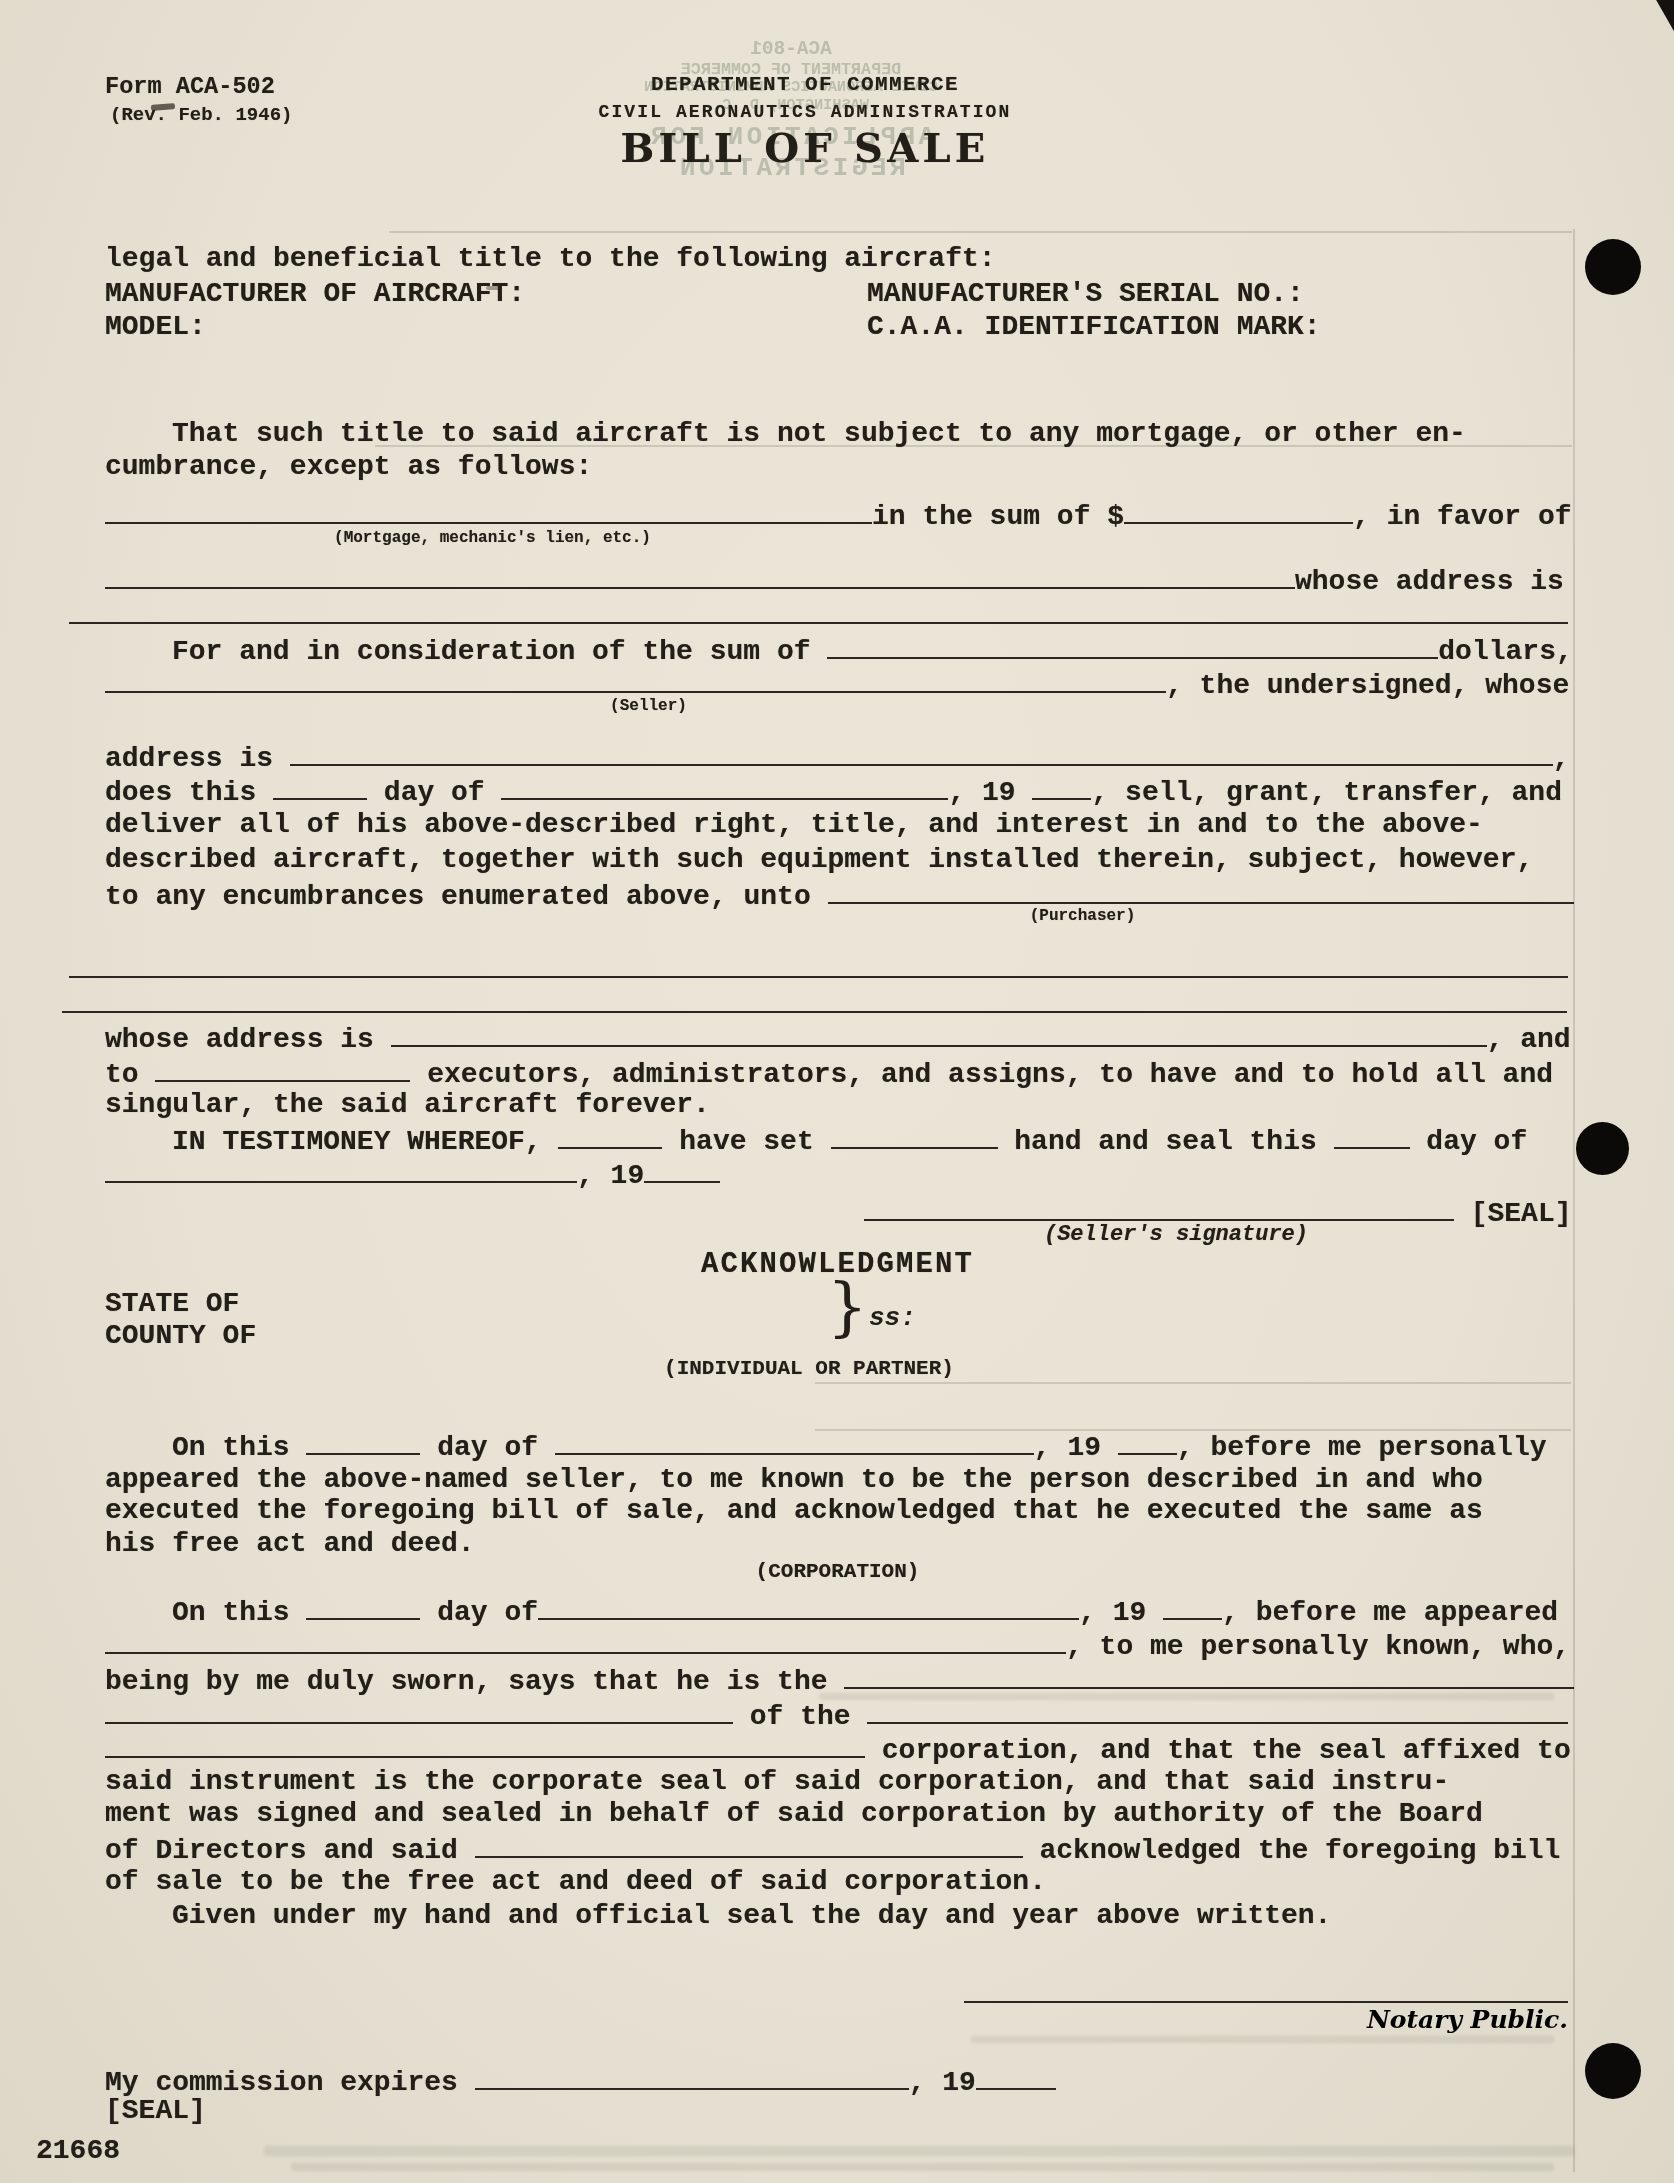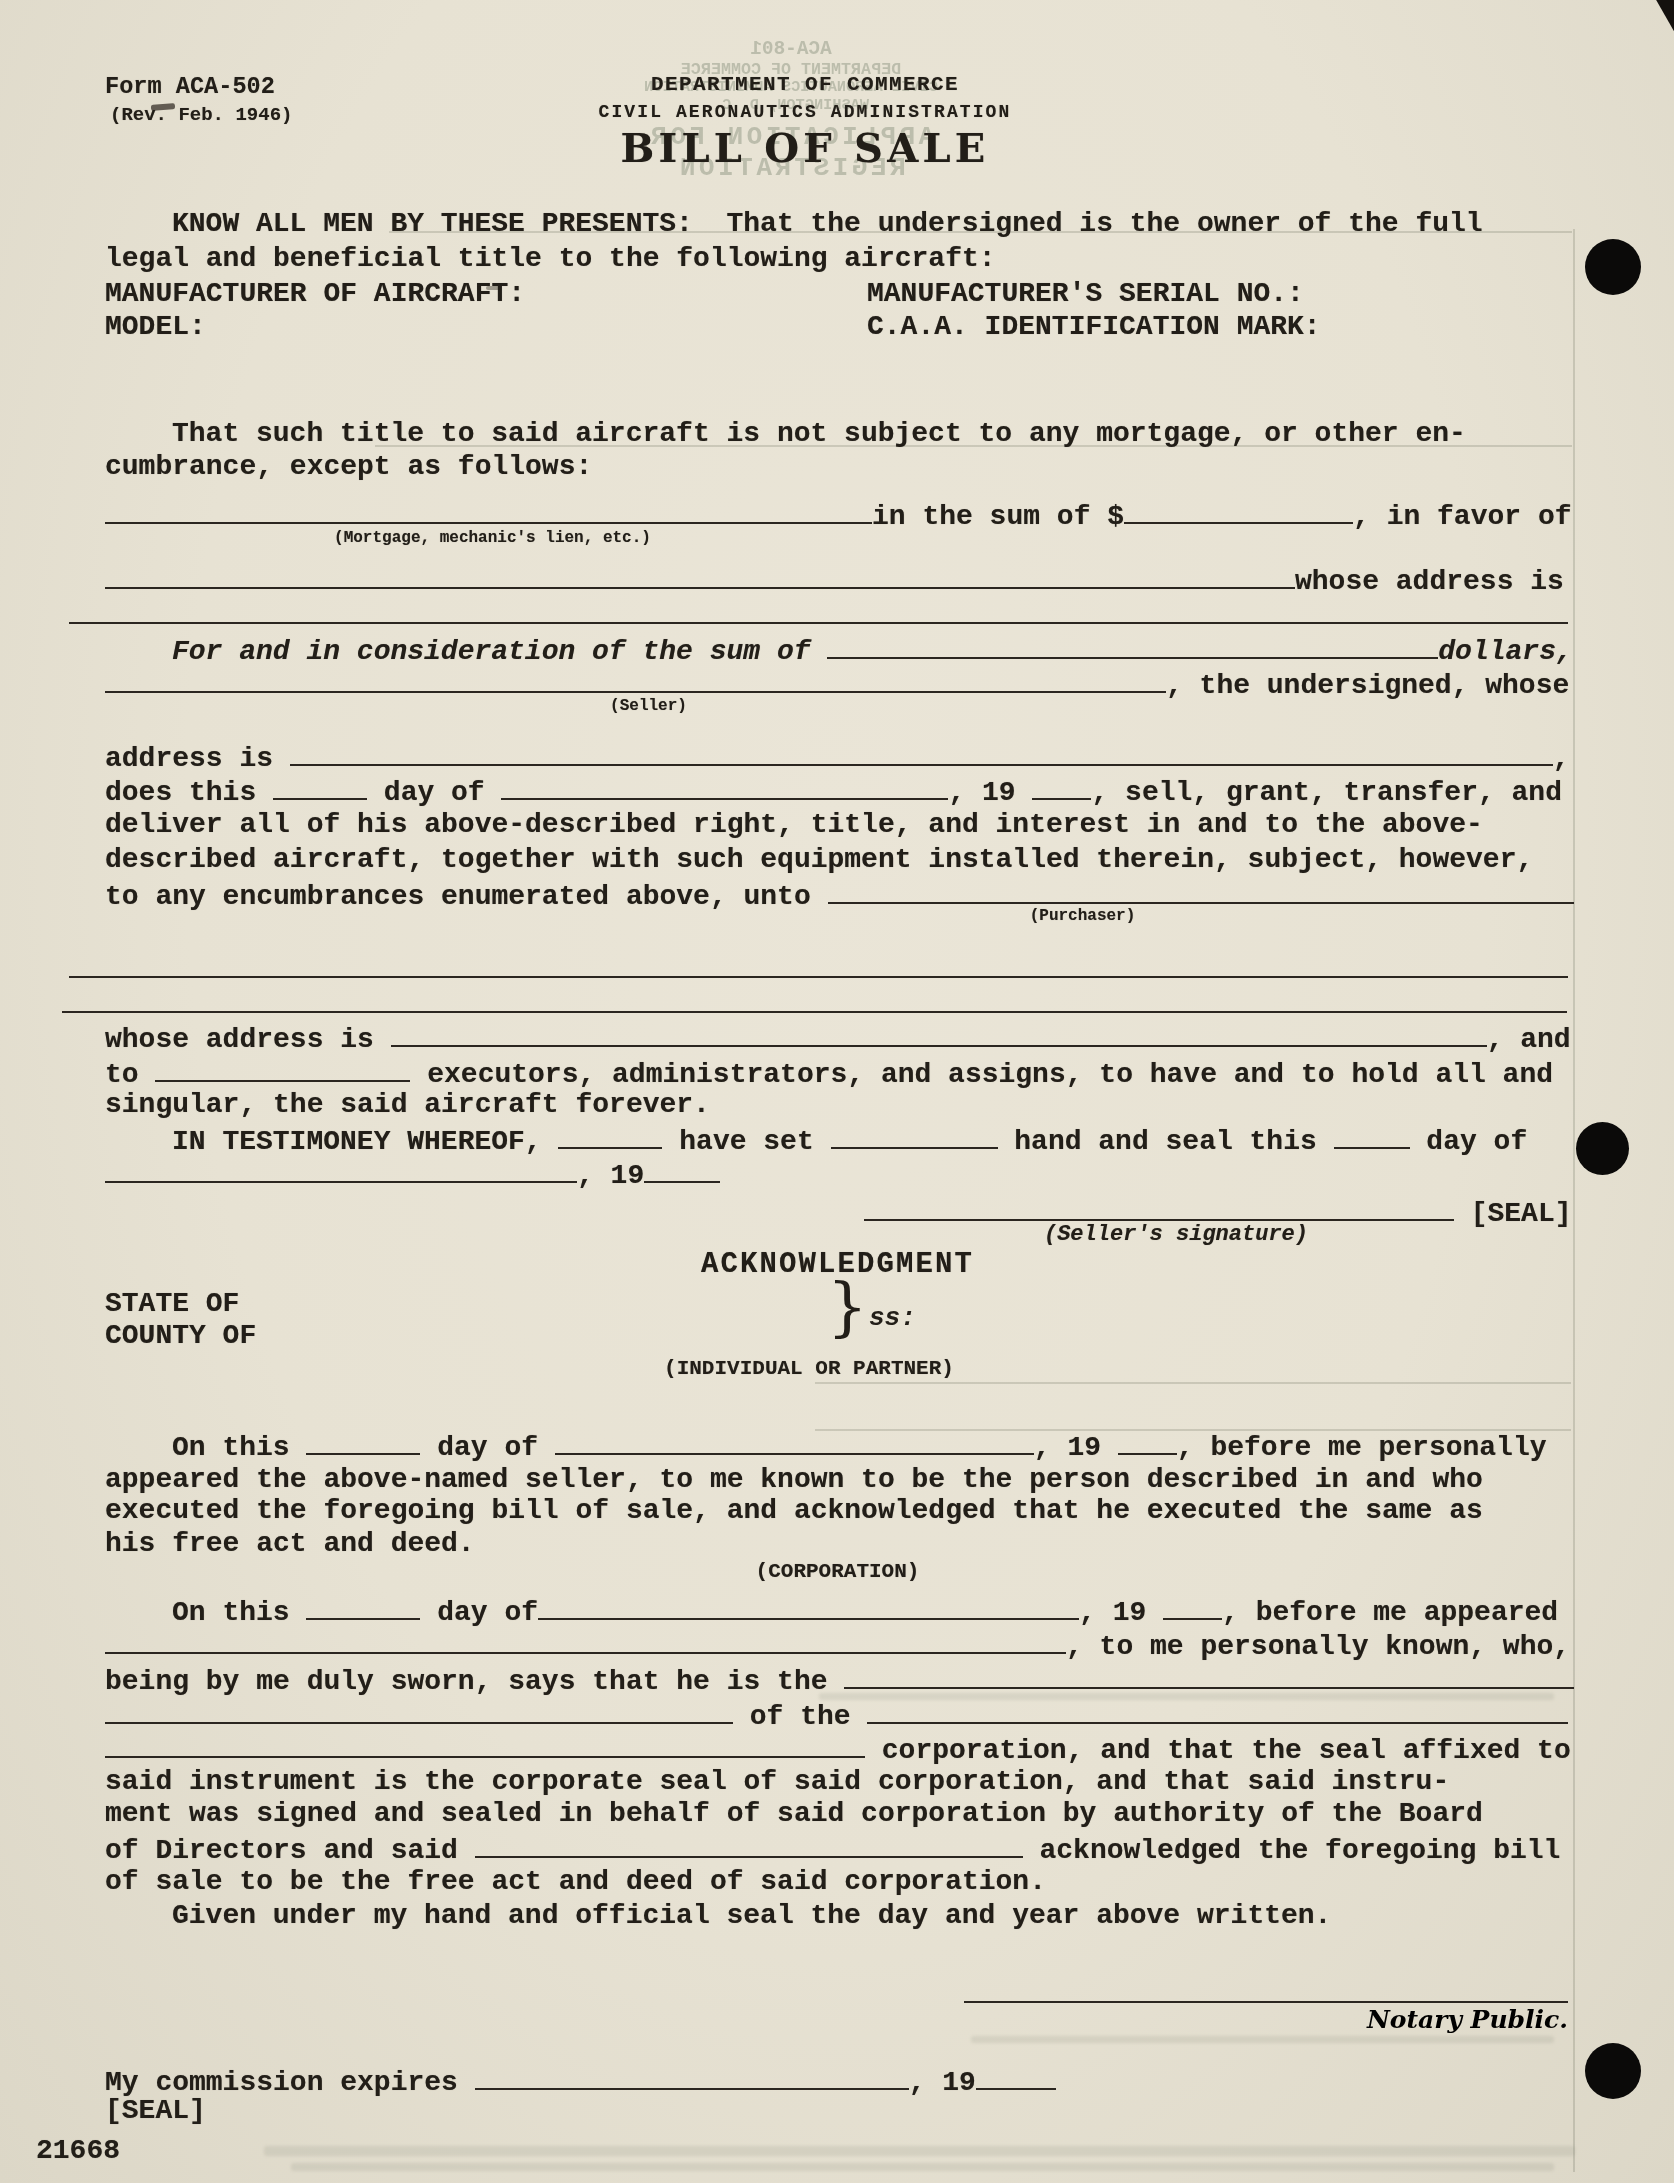--- a/index.html
+++ b/index.html
@@ -71,37 +71,36 @@
   <div class="dot" style="left:1585px;top:2043px;width:56px;height:56px;"></div>
   <div class="inkmark" style="left:151px;top:104px;width:23.6px;height:6.2px;transform:rotate(-4deg);"></div>
   <div class="inkmark" style="left:486px;top:286px;width:15.3px;height:4.2px;opacity:.55;"></div>
 
   <div class="line" style="left:105px;top:71px;font-size:23.6px;">Form ACA-502</div>
   <div class="line" style="left:110px;top:99px;font-size:19px;">(Rev. Feb. 1946)</div>
   <div class="line hdr c" style="left:0;width:1610px;top:69px;">DEPARTMENT OF COMMERCE</div>
   <div class="line hdr2 c" style="left:0;width:1610px;top:96px;">CIVIL AERONAUTICS ADMINISTRATION</div>
   <div class="line title c" style="left:0;width:1610px;top:126px;">BILL OF SALE</div>
 
-  <div class="line" style="left:105px;top:208px;"><span class="ind"></span><span>KNOW ALL MEN BY THESE PRESENTS:  That the undersigned is the owner of the full</span></div>
   <div class="line" style="left:105px;top:243px;">legal and beneficial title to the following aircraft:</div>
   <div class="line" style="left:105px;top:278px;">MANUFACTURER OF AIRCRAFT:</div>
   <div class="line" style="left:867px;top:278px;">MANUFACTURER'S SERIAL NO.:</div>
   <div class="line" style="left:105px;top:311px;">MODEL:</div>
   <div class="line" style="left:867px;top:311px;">C.A.A. IDENTIFICATION MARK:</div>
 
   <div class="line" style="left:105px;top:418px;"><span class="ind"></span><span>That such title to said aircraft is not subject to any mortgage, or other en-</span></div>
   <div class="line" style="left:105px;top:451px;">cumbrance, except as follows:</div>
 
   <div class="line" style="left:105px;top:498px;"><span class="bl" style="width:767px;"></span><span>in the sum of $</span><span class="bl" style="width:229px;"></span><span>, in favor of</span></div>
   <div class="line sm c" style="left:0;width:985px;top:529px;">(Mortgage, mechanic's lien, etc.)</div>
 
   <div class="line" style="left:105px;top:563px;"><span class="bl" style="width:1190px;"></span><span>whose address is</span></div>
   <div class="line" style="left:69px;top:598px;"><span class="bl" style="width:1499px;"></span></div>
 
-  <div class="line" style="left:105px;top:633px;font-style:italic;"><span class="ind"></span><span>For and in consideration of the sum of </span><span class="bl" style="width:611px;"></span><span>dollars,</span></div>
+  <div class="line" style="left:105px;top:633px;"><span class="ind"></span><span>For and in consideration of the sum of </span><span class="bl" style="width:611px;"></span><span>dollars,</span></div>
   <div class="line" style="left:105px;top:667px;"><span class="bl" style="width:1061px;"></span><span>, the undersigned, whose</span></div>
   <div class="line sm c" style="left:0;width:1297px;top:697px;">(Seller)</div>
 
   <div class="line" style="left:105px;top:740px;"><span>address is </span><span class="bl" style="width:1263px;"></span><span>,</span></div>
   <div class="line" style="left:105px;top:774px;"><span>does this </span><span class="bl" style="width:94px;"></span><span> day of </span><span class="bl" style="width:447px;"></span><span>, 19 </span><span class="bl" style="width:59px;"></span><span>, sell, grant, transfer, and</span></div>
   <div class="line" style="left:105px;top:809px;">deliver all of his above-described right, title, and interest in and to the above-</div>
   <div class="line" style="left:105px;top:844px;">described aircraft, together with such equipment installed therein, subject, however,</div>
   <div class="line" style="left:105px;top:878px;"><span>to any encumbrances enumerated above, unto </span><span class="bl" style="width:746px;"></span></div>
   <div class="line sm c" style="left:486px;width:1193px;top:907px;">(Purchaser)</div>
 

